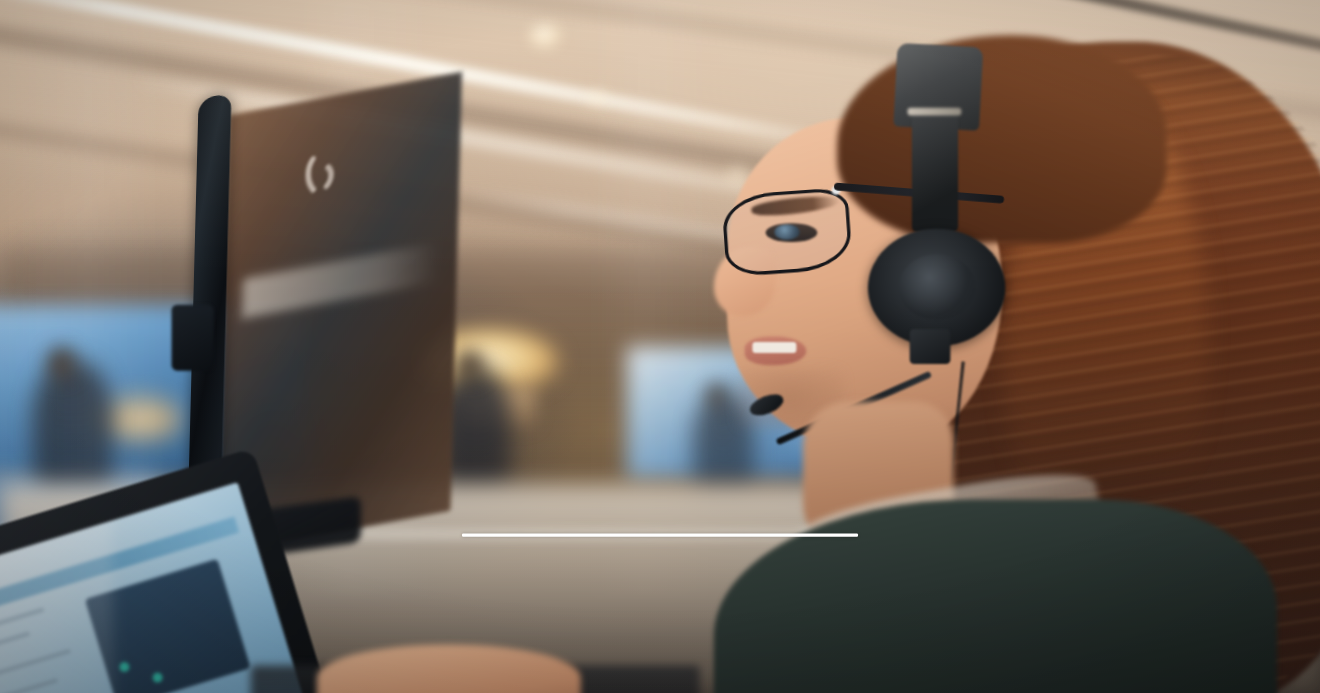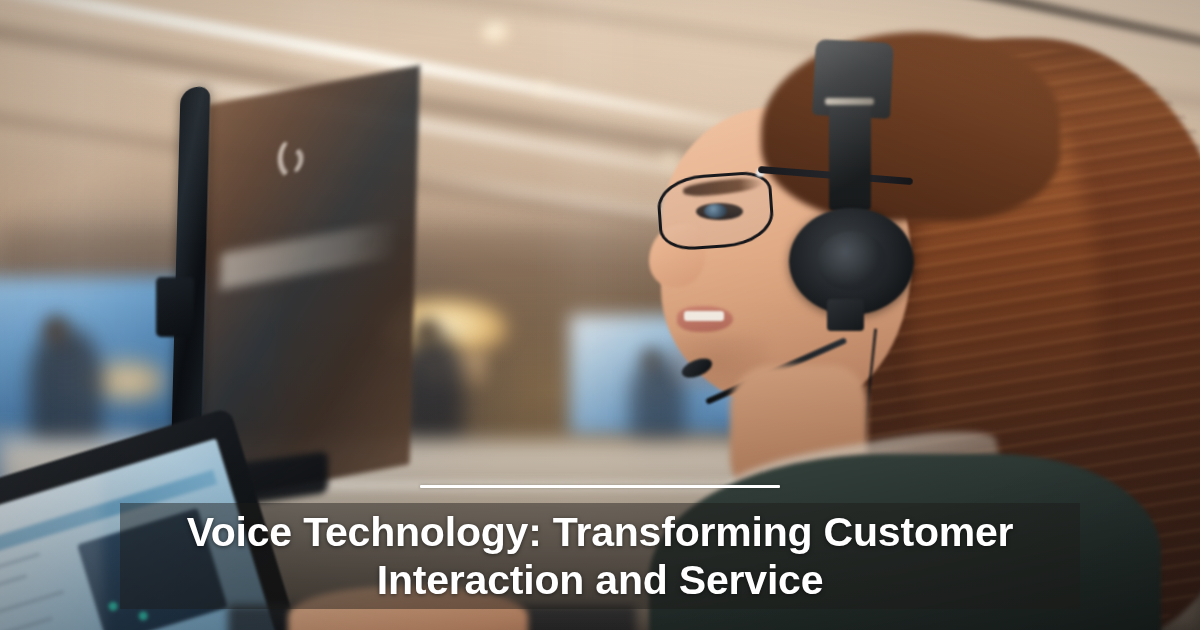--- a/index.html
+++ b/index.html
@@ -660,17 +660,14 @@
     </div>
 
     <div class="keyboard"></div>
     <div class="hand"></div>
 
     <div class="grade"></div>
   </div>
 
   <div class="divider"></div>
 
-  <div class="title-band">
-    <h1 class="title">Voice Technology: Transforming Customer Interaction and Service</h1>
-  </div>
 
 </div>
 
 </body></html>

